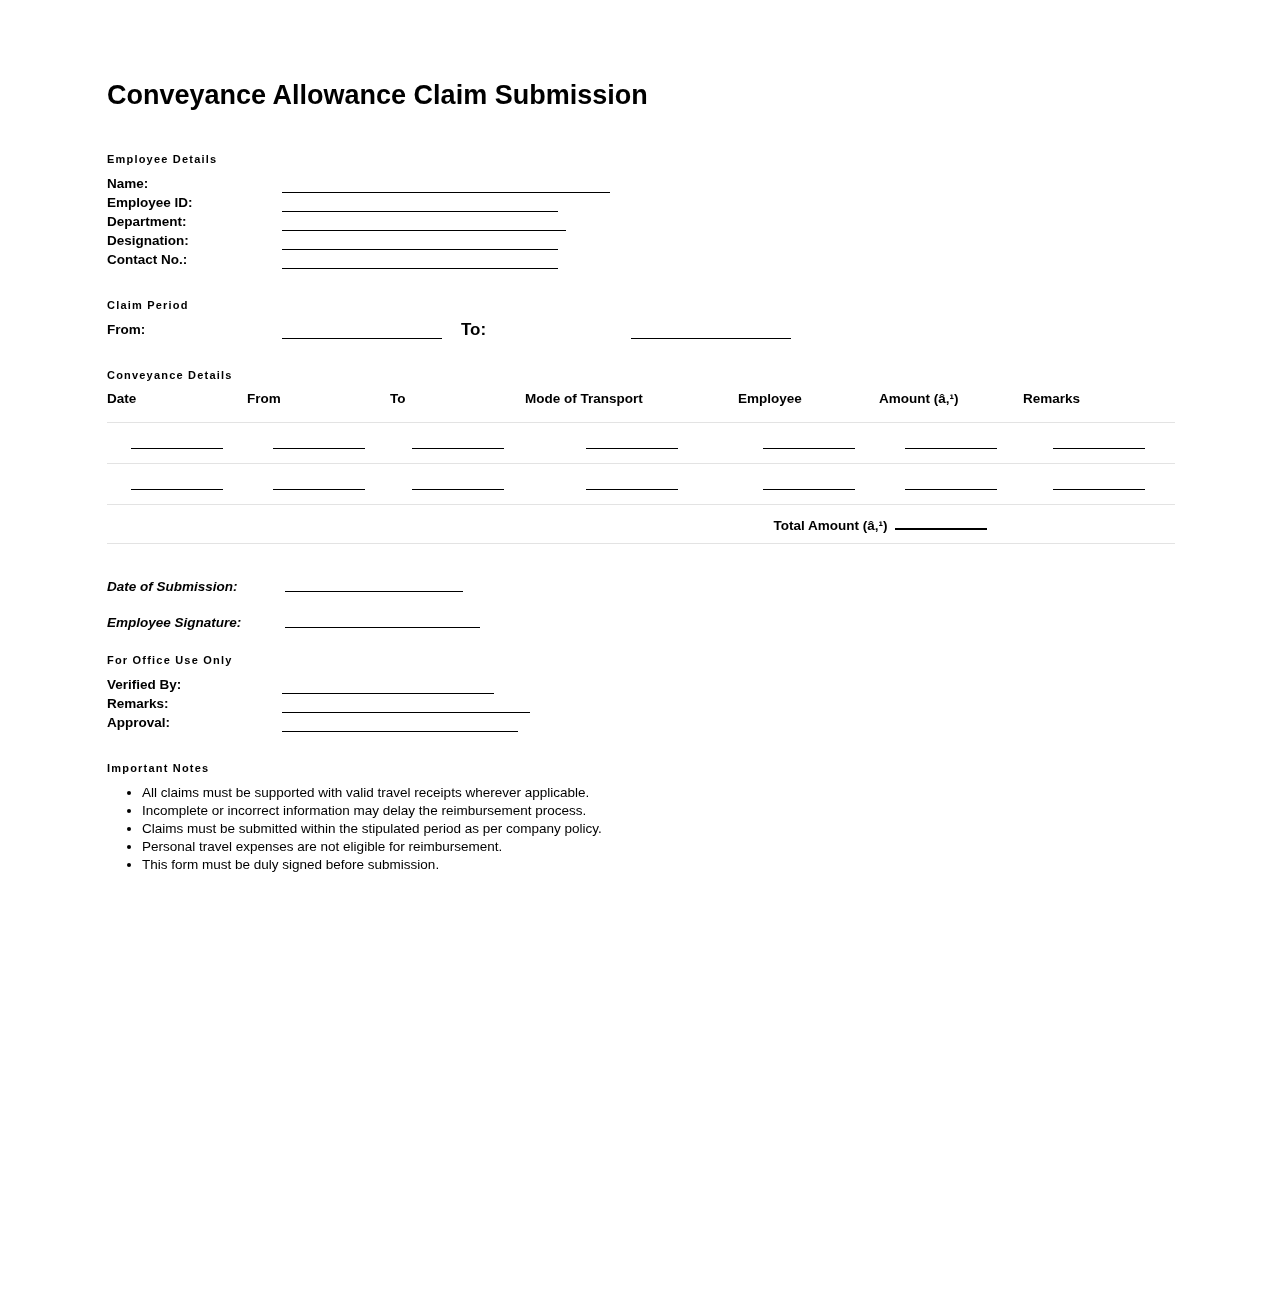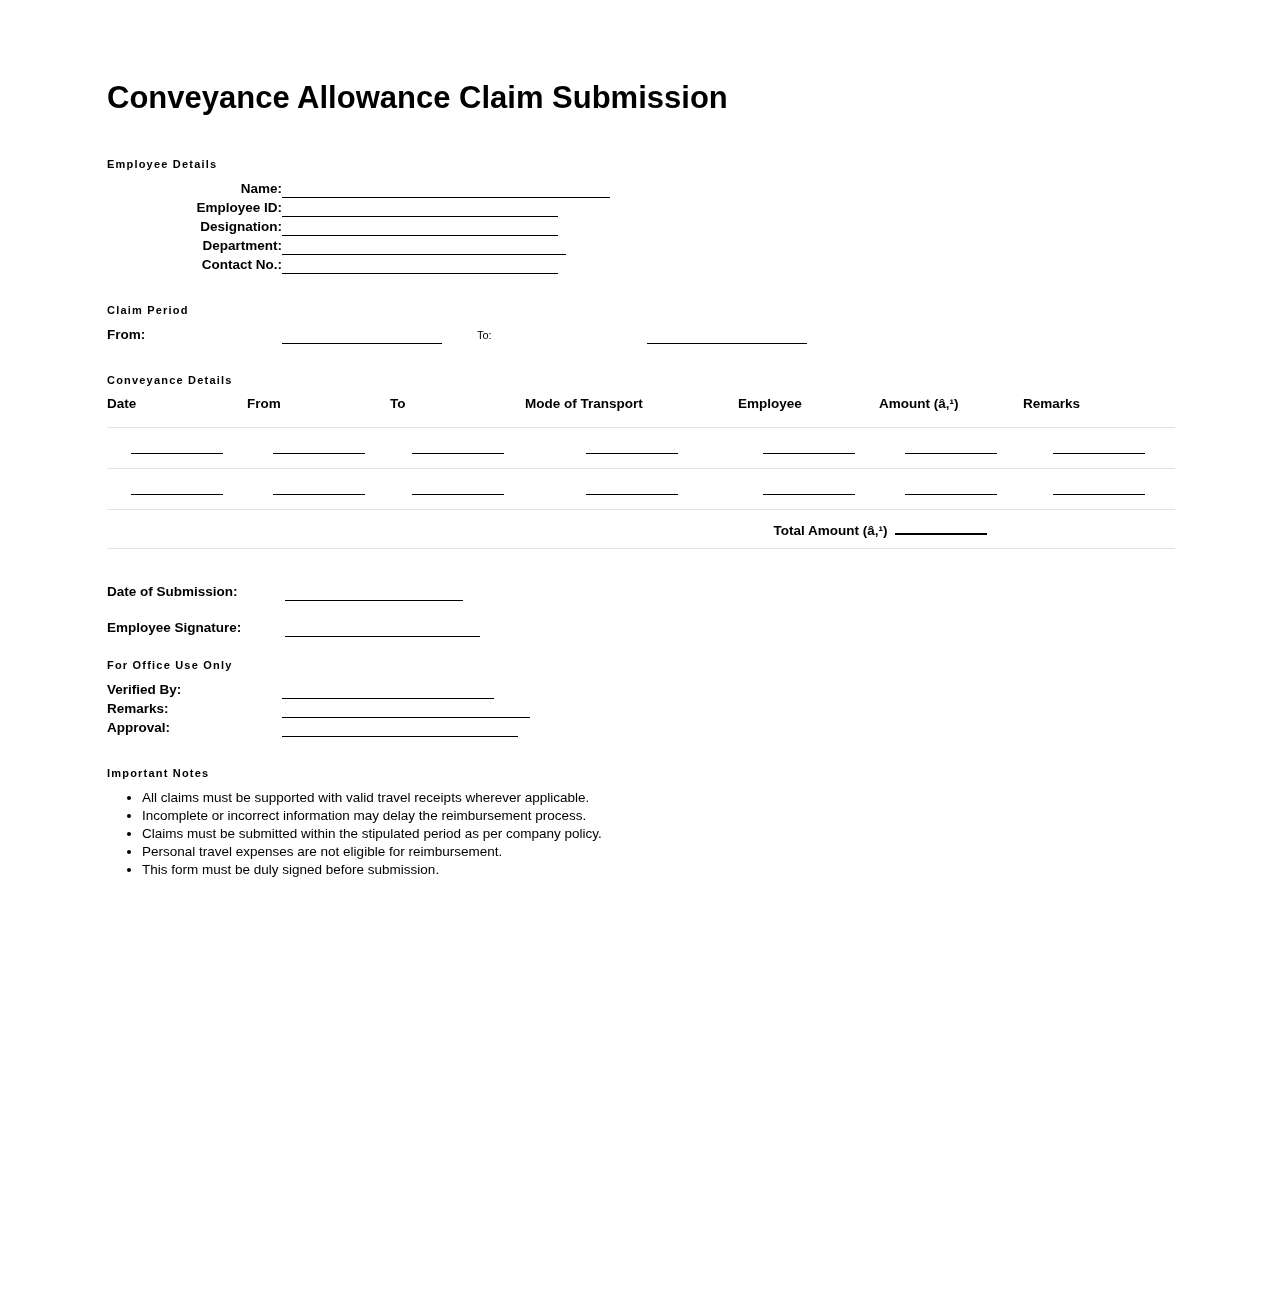--- a/index.html
+++ b/index.html
@@ -11,41 +11,40 @@
     width: 1278px;
     min-height: 1300px;
     font-family: "Liberation Sans", sans-serif;
     color: #000000;
   }
   .page {
     padding: 80px 100px 0 107px;
     box-sizing: border-box;
   }
   h1.doc-title {
-    font-size: 31px;
+    font-size: 27px;
     font-weight: bold;
     margin: 0 0 42px 0;
     letter-spacing: 0px;
   }
   h2.section-title {
     font-size: 11px;
     font-weight: bold;
     letter-spacing: 1.2px;
     margin: 0 0 10px 0;
   }
   .section {
     margin-bottom: 30px;
   }
   
   .field-row {
     display: flex;
     align-items: flex-end;
     line-height: 18px;
     margin-bottom: 1px;
-    text-align: right;
   }
   .field-label {
     font-size: 13.5px;
     font-weight: bold;
     width: 175px;
     flex: 0 0 175px;
   }
   .rule {
     border-bottom: 1px solid #000;
     height: 13px;
@@ -59,23 +58,23 @@
 
   
   .claim-row {
     display: flex;
     align-items: flex-end;
     line-height: 18px;
   }
   .claim-row .field-label { width: 175px; flex: 0 0 175px; }
   .r-from { width: 160px; }
   .to-label {
-    font-size: 11px;
-    font-weight: normal;
-    margin-left: 35px;
+    font-size: 17px;
+    font-weight: bold;
+    margin-left: 19px;
     width: 170px;
     flex: 0 0 170px;
   }
   .r-to { width: 160px; }
 
   
   table.conv {
     border-collapse: collapse;
     width: 1068px;
     margin-top: 8px;
@@ -119,23 +118,23 @@
     border-bottom: 2px solid #000;
     height: 11px;
     width: 92px;
     margin-left: 8px;
   }
 
   
   .sub-block { margin-top: 34px; }
   .sub-row {
     display: flex;
-    align-items: flex-end;
     margin-bottom: 18px;
     line-height: 18px;
+    font-style: italic;
   }
   .sub-row .field-label { width: 178px; flex: 0 0 178px; }
   .r-subdate { width: 178px; }
   .r-sign    { width: 195px; }
 
   
   .office-block { margin-top: 22px; }
   .office-row {
     display: flex;
     align-items: flex-end;
@@ -171,26 +170,26 @@
 
     <div class="field-row">
       <span class="field-label">Name:</span>
       <span class="rule r-name"></span>
     </div>
     <div class="field-row">
       <span class="field-label">Employee ID:</span>
       <span class="rule r-empid"></span>
     </div>
     <div class="field-row">
+      <span class="field-label">Department:</span>
+      <span class="rule r-dept"></span>
+    </div>
+    <div class="field-row">
       <span class="field-label">Designation:</span>
       <span class="rule r-desig"></span>
-    </div>
-    <div class="field-row">
-      <span class="field-label">Department:</span>
-      <span class="rule r-dept"></span>
     </div>
     <div class="field-row">
       <span class="field-label">Contact No.:</span>
       <span class="rule r-contact"></span>
     </div>
   </div>
 
   <div class="section">
     <h2 class="section-title">Claim Period</h2>
     <div class="claim-row">

